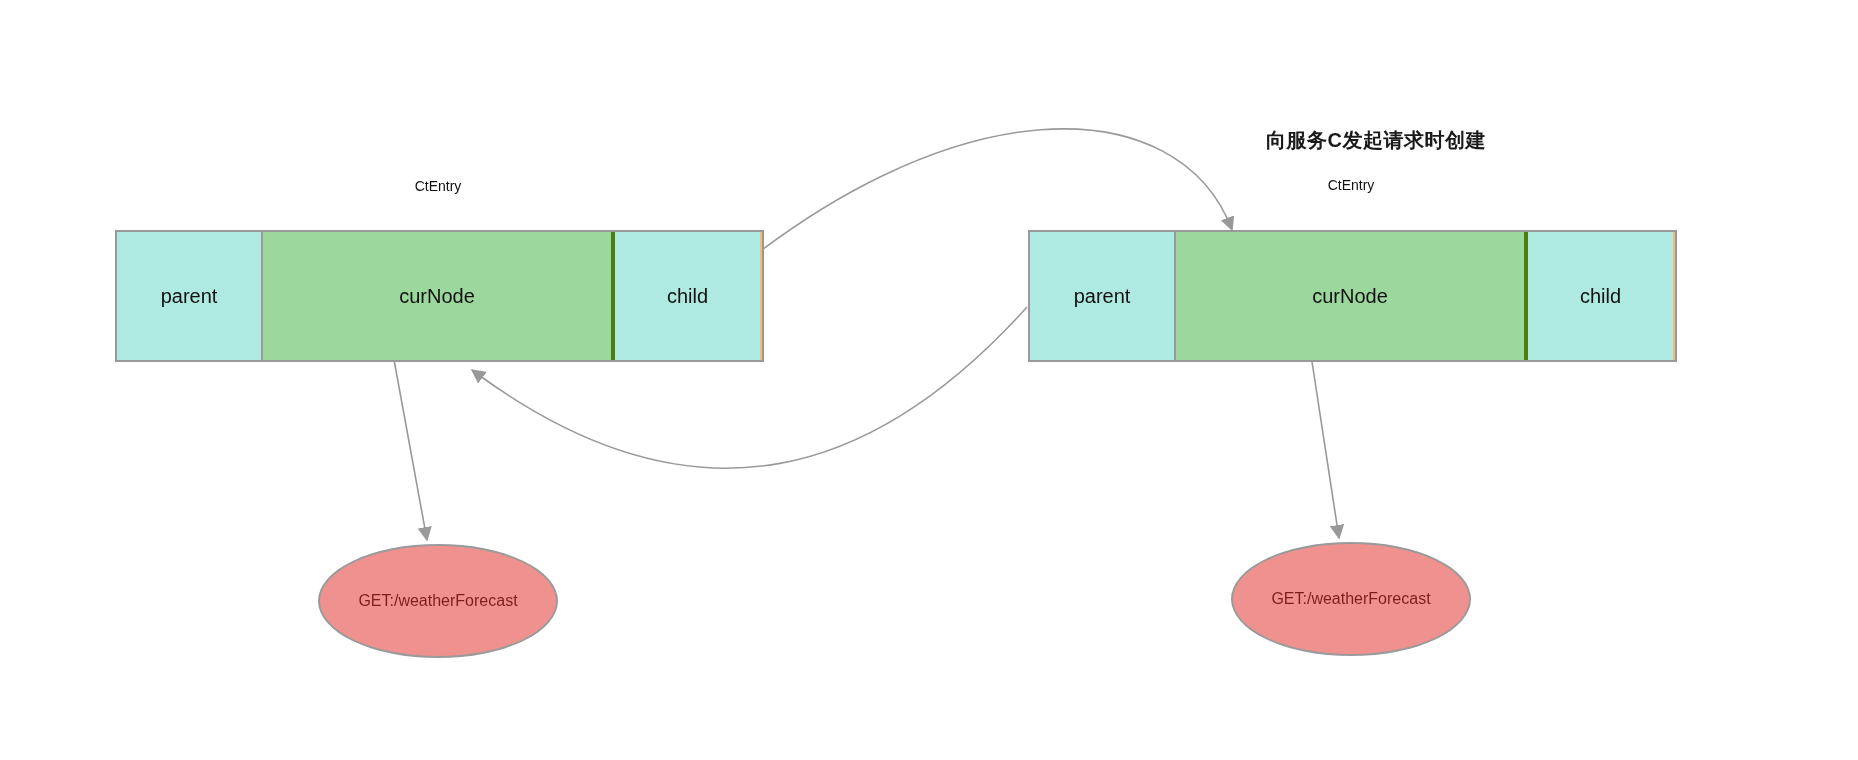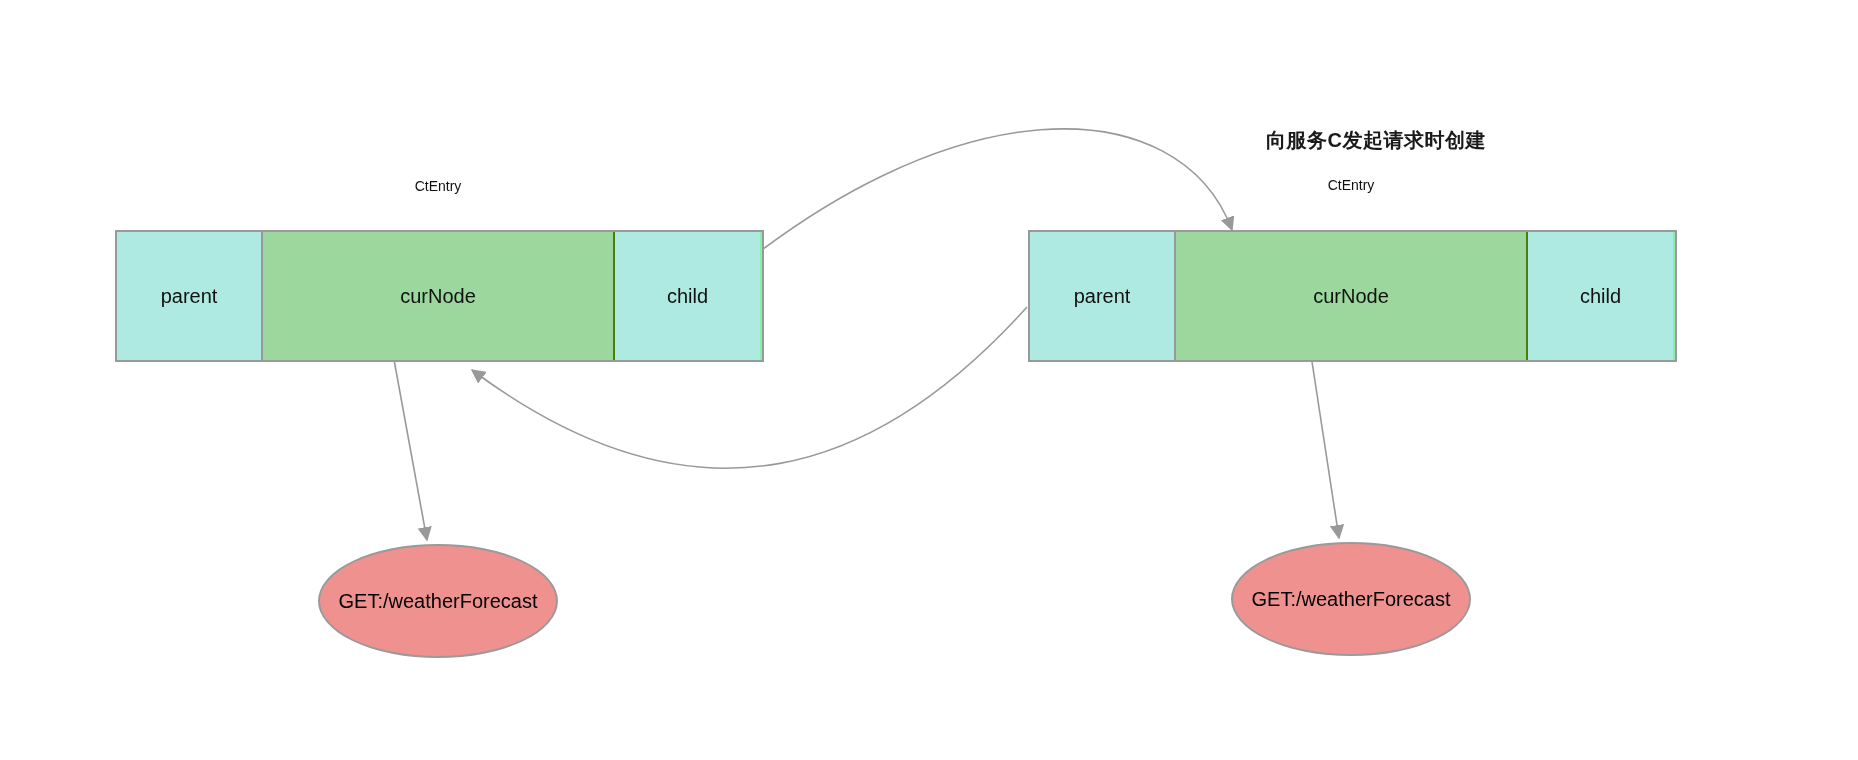--- a/index.html
+++ b/index.html
@@ -36,47 +36,47 @@
     font-size: 14px;
     font-weight: 400;
     color: #111111;
   }
   .entry-block {
     position: absolute;
     width: 649px;
     height: 132px;
     display: flex;
     border: 2px solid #999999;
-    background: #86efac;
+    background: #fdba74;
   }
   .cell {
     display: flex;
     align-items: center;
     justify-content: center;
     font-size: 20px;
     color: #111111;
     height: 100%;
   }
   .cell.cyan  { background: #aeeae1; }
   .cell.green { background: #9cd89e; }
   .cell.w-parent  { width: 144px; }
-  .cell.w-curnode { width: 354px; border-left: 2px solid #999999; border-right: 2px solid #4d7c0f; }
+  .cell.w-curnode { width: 354px; border-left: 2px solid #999999; border-right: 4px solid #4d7c0f; }
   .cell.w-child   { width: 145px; }
   .request-ellipse {
     position: absolute;
     width: 240px;
     height: 114px;
     background: #ef928f;
     border: 2px solid #9a9a9a;
     border-radius: 50%;
     display: flex;
     align-items: center;
     justify-content: center;
-    font-size: 20px;
-    color: #000000;
+    font-size: 16px;
+    color: #7f1d1d;
     white-space: nowrap;
   }
   
   #annotation-left  { left: 254px; top: 103px; }
   #annotation-right { left: 1196px; top: 91px; margin-top: 36px; }
   #title-left  { left: 288px; top: 178px; }
   #title-right { left: 1201px; top: 177px; }
   #block-left  { left: 115px; top: 230px; }
   #block-right { left: 1028px; top: 230px; }
   #ellipse-left  { left: 318px; top: 544px; }

